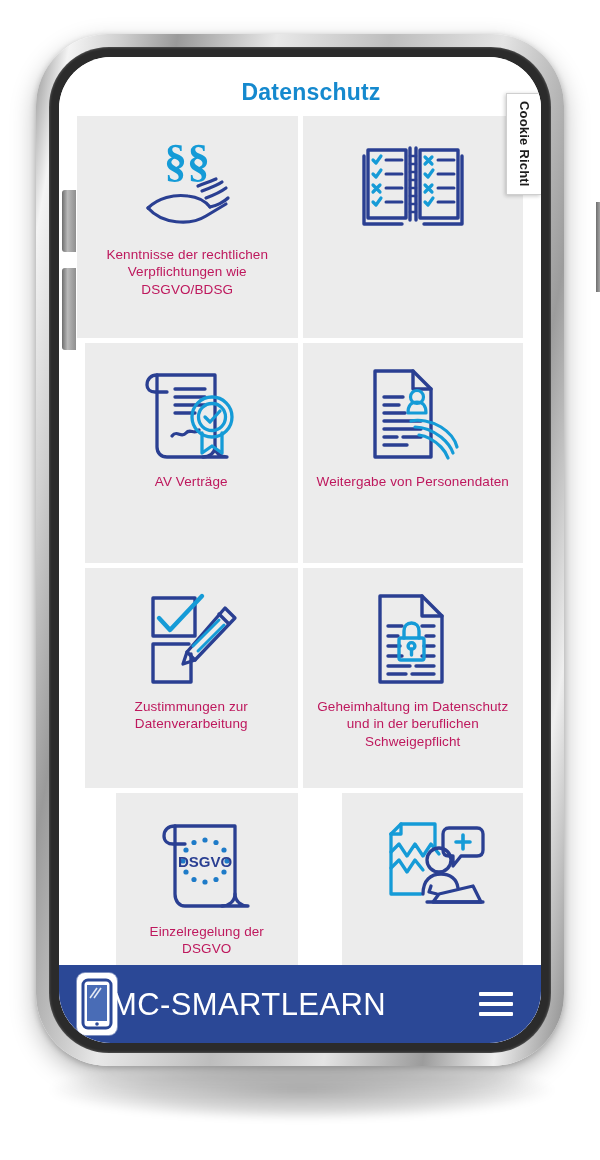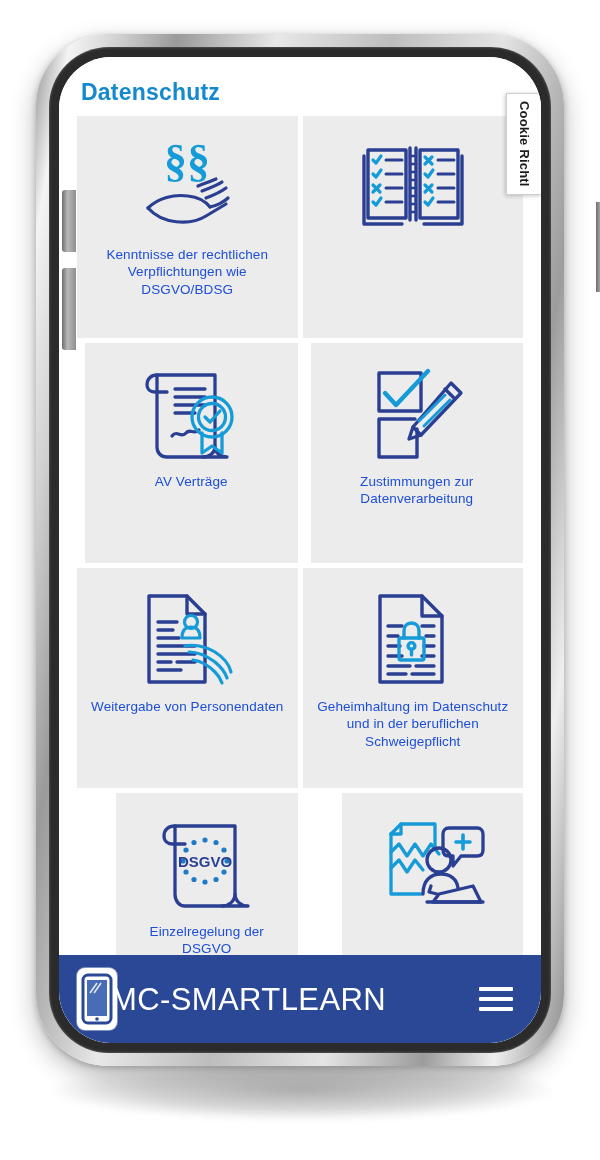--- a/index.html
+++ b/index.html
@@ -67,21 +67,21 @@
   }
   .btn-vol-up{ left:26px; top:156px; width:14px; height:62px; border-radius:3px 0 0 3px;}
   .btn-vol-dn{ left:26px; top:234px; width:14px; height:82px; border-radius:3px 0 0 3px;}
   .btn-power { left:560px; top:168px; width:14px; height:90px; border-radius:0 3px 3px 0;}
 
   
   .app{
     position:absolute;
     left:0;top:0;right:0;bottom:0;
     background:#ffffff;
-    display:flex;flex-direction:column;
+    display:flex;flex-direction:column;align-items:center;
   }
 
   .page-title{
     color:#1589ce;
     font-size:23px;
     font-weight:bold;
     letter-spacing:0.2px;
     padding:24px 0 12px 22px;
     line-height:1;
     user-select:none;
@@ -107,37 +107,37 @@
     box-sizing:border-box;
     min-height:0;
   }
   .card .icon-wrap{
     height:108px;
     display:flex;align-items:center;justify-content:center;
     margin-bottom:6px;
   }
   .card .icon-wrap svg{display:block;}
   .card .label{
-    color:#1d4ed8;
+    color:#be185d;
     font-size:13.5px;
     line-height:1.28;
     text-align:center;
     letter-spacing:0.1px;
   }
   
   .row-h1{height:222px;}
   .row-h2{height:220px;margin-left:8px;}
   .row-h3{height:220px;}
   .row-h4{height:215px;margin-left:39px;}
 
   
   .bottom-nav{
     position:absolute;
     left:0;right:0;bottom:0;
-    height:88px;
+    height:78px;
     background:#2b4896;
     display:flex;
     align-items:center;
     justify-content:space-between;
     padding:0 28px 0 18px;
     box-sizing:border-box;
   }
   .brand{display:flex;align-items:center;gap:0px;}
   .brand-logo{
     width:40px;height:62px;
@@ -275,64 +275,64 @@
                     <circle cx="73" cy="54" r="20"></circle>
                     <circle cx="73" cy="54" r="13.5"></circle>
                     <path d="M66 54 L71 59 L81 48"></path>
                     <path d="M63 70 L63 90 L73 83 L83 90 L83 70"></path>
                   </g>
                 </svg>
               </div>
               <div class="label">AV Verträge</div>
             </div>
 
-            <div class="card row-h2">
-              <div class="icon-wrap">
-                <svg width="104" height="100" viewBox="0 0 104 100">
-                  <g fill="none" stroke="#2A3F92" stroke-width="3.4" stroke-linecap="round" stroke-linejoin="round">
-                    <path d="M14 10 L56 10 L56 48 L14 48 Z"></path>
-                    <path d="M14 56 L50 56 M14 56 L14 94 L52 94 L52 66"></path>
-                  </g>
-                  <g fill="none" stroke="#159BD7" stroke-width="4.4" stroke-linecap="round" stroke-linejoin="round">
-                    <path d="M20 30 L31 42 L63 8"></path>
-                  </g>
-                  <g fill="none" stroke="#2A3F92" stroke-width="3.3" stroke-linecap="round" stroke-linejoin="round">
-                    <path d="M86 20 L96 30 L56 72 L44 76 L48 64 Z"></path>
-                    <path d="M48 64 L56 72"></path>
-                    <path d="M80 26 L90 36"></path>
-                  </g>
-                  <g fill="none" stroke="#159BD7" stroke-width="3" stroke-linecap="round">
-                    <path d="M80 32 L54 58"></path>
-                    <path d="M85 37 L59 63"></path>
-                  </g>
-                </svg>
-              </div>
-              <div class="label">Zustimmungen zur Datenverarbeitung</div>
-            </div>
-
             <div class="card row-h3">
               <div class="icon-wrap">
                 <svg width="104" height="100" viewBox="0 0 104 100">
                   <g fill="none" stroke="#2A3F92" stroke-width="3.4" stroke-linecap="round" stroke-linejoin="round">
                     <path d="M14 8 L52 8 L70 26 L70 94 L14 94 Z"></path>
                     <path d="M52 8 L52 26 L70 26"></path>
                   </g>
                   <g stroke="#2A3F92" stroke-width="3.4" stroke-linecap="round">
                     <path d="M23 34 L42 34 M23 42 L38 42 M23 50 L44 50 M23 58 L60 58 M23 66 L60 66 M23 74 L36 74 M42 74 L60 74 M23 82 L46 82"></path>
                   </g>
                   <g fill="none" stroke="#159BD7" stroke-width="3.2" stroke-linecap="round" stroke-linejoin="round">
                     <circle cx="56" cy="34" r="6.5"></circle>
                     <path d="M47 50 C47 42, 51 39, 56 39 C61 39, 65 42, 65 50 Z"></path>
                     <path d="M50 58 C58 56, 70 58, 80 64 C88 69, 94 76, 96 84"></path>
                     <path d="M54 64 C62 64, 72 68, 80 74 C86 79, 90 84, 92 90"></path>
                     <path d="M58 72 C66 73, 74 78, 80 84 C84 88, 86 92, 87 95"></path>
                   </g>
                 </svg>
               </div>
               <div class="label">Weitergabe von Personendaten</div>
+            </div>
+
+            <div class="card row-h2">
+              <div class="icon-wrap">
+                <svg width="104" height="100" viewBox="0 0 104 100">
+                  <g fill="none" stroke="#2A3F92" stroke-width="3.4" stroke-linecap="round" stroke-linejoin="round">
+                    <path d="M14 10 L56 10 L56 48 L14 48 Z"></path>
+                    <path d="M14 56 L50 56 M14 56 L14 94 L52 94 L52 66"></path>
+                  </g>
+                  <g fill="none" stroke="#159BD7" stroke-width="4.4" stroke-linecap="round" stroke-linejoin="round">
+                    <path d="M20 30 L31 42 L63 8"></path>
+                  </g>
+                  <g fill="none" stroke="#2A3F92" stroke-width="3.3" stroke-linecap="round" stroke-linejoin="round">
+                    <path d="M86 20 L96 30 L56 72 L44 76 L48 64 Z"></path>
+                    <path d="M48 64 L56 72"></path>
+                    <path d="M80 26 L90 36"></path>
+                  </g>
+                  <g fill="none" stroke="#159BD7" stroke-width="3" stroke-linecap="round">
+                    <path d="M80 32 L54 58"></path>
+                    <path d="M85 37 L59 63"></path>
+                  </g>
+                </svg>
+              </div>
+              <div class="label">Zustimmungen zur Datenverarbeitung</div>
             </div>
 
             <div class="card row-h3">
               <div class="icon-wrap">
                 <svg width="94" height="100" viewBox="0 0 94 100">
                   <g fill="none" stroke="#2A3F92" stroke-width="3.4" stroke-linecap="round" stroke-linejoin="round">
                     <path d="M14 8 L56 8 L76 28 L76 94 L14 94 Z"></path>
                     <path d="M56 8 L56 28 L76 28"></path>
                   </g>
                   <g stroke="#2A3F92" stroke-width="3.4" stroke-linecap="round">

